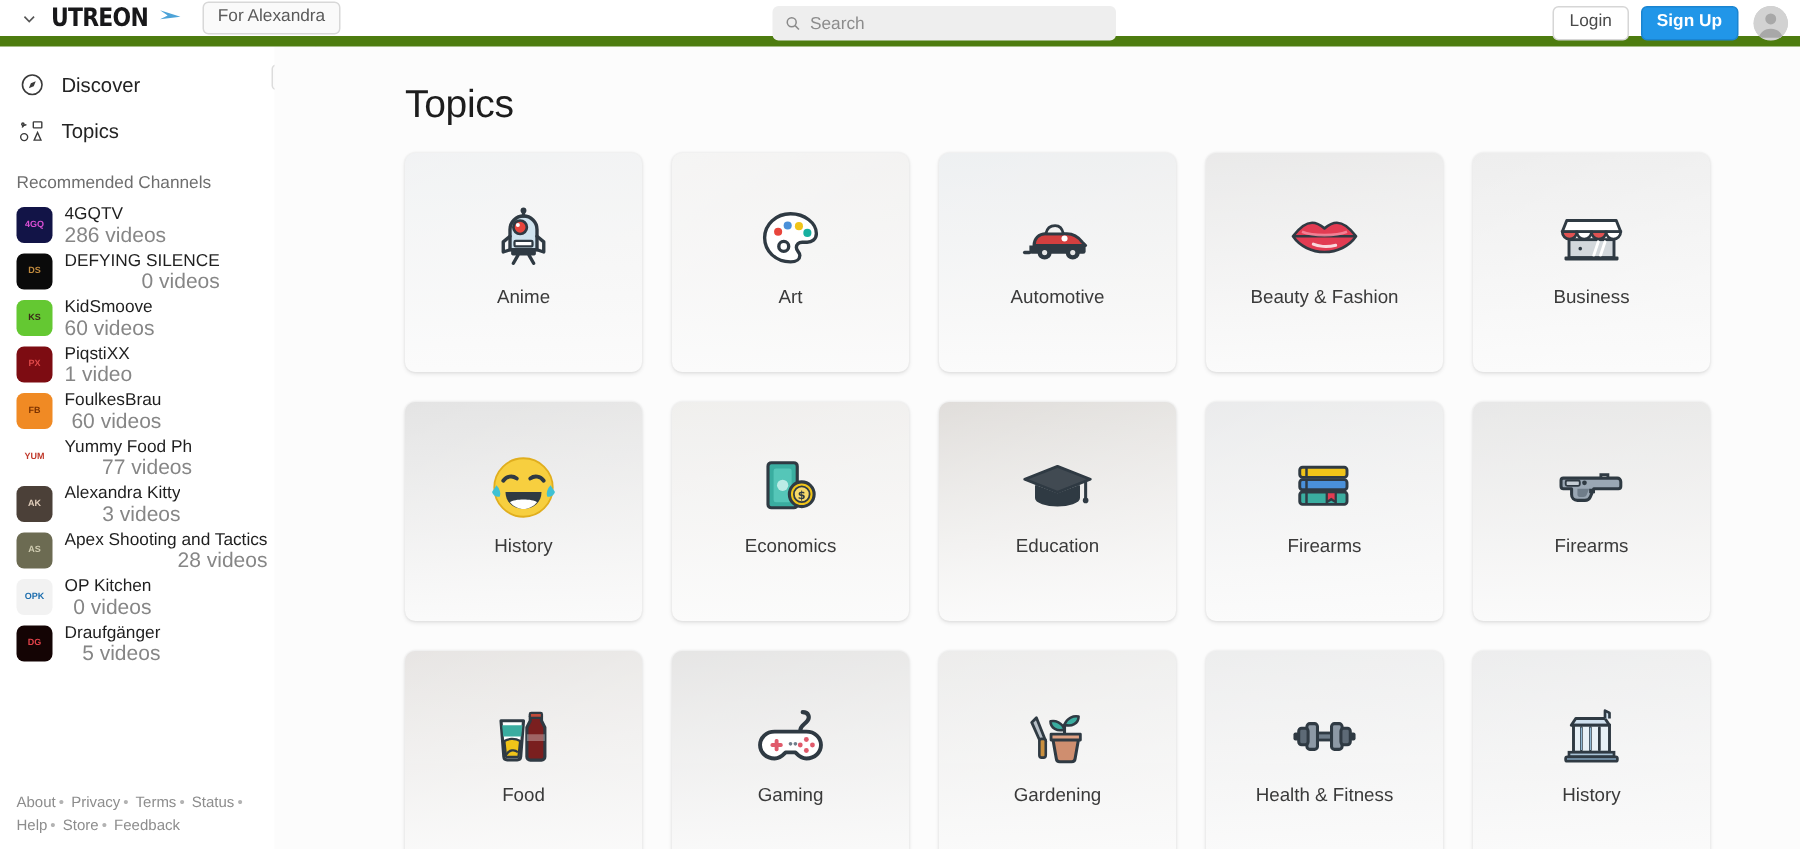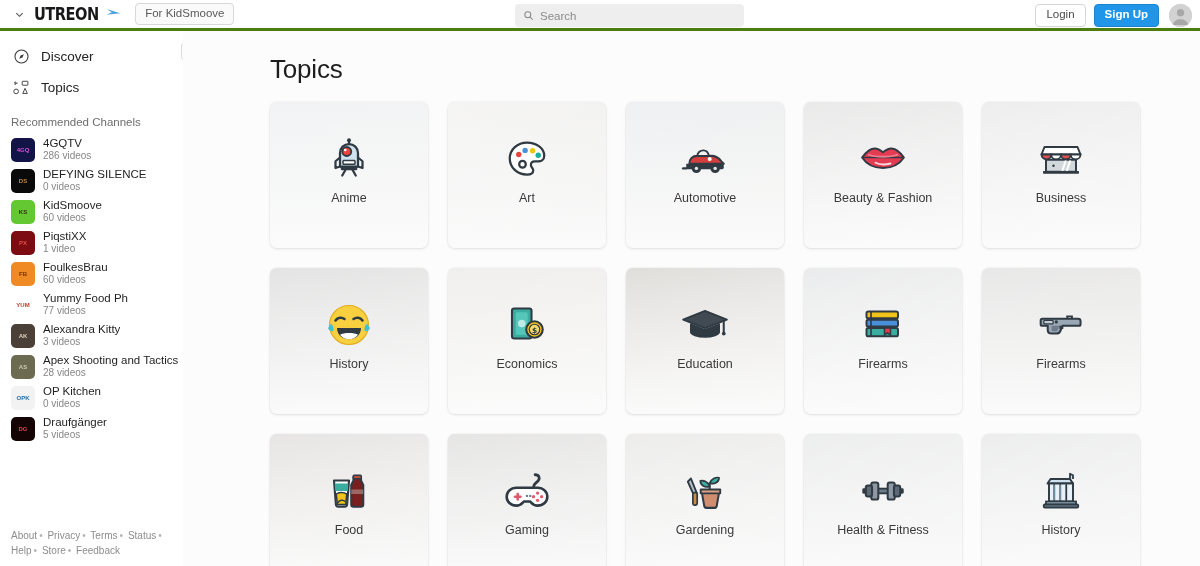--- a/index.html
+++ b/index.html
@@ -9,21 +9,21 @@
     background: #ffffff;
     overflow: hidden;
     color: #2b2b2b;
   }
 
   
   .topbar {
     position: absolute; top: 0; left: 0;
     width: 1200px; height: 31px;
     background: #ffffff;
-    border-bottom: 3px solid #4d7c0f;
+    border-bottom: 7px solid #4d7c0f;
     display: flex; align-items: center;
     z-index: 30;
   }
   .tb-chevron {
     width: 26px; margin-left: 6px;
     display: flex; align-items: center; justify-content: center;
     color: #555; cursor: pointer;
   }
   .logo-wrap { display: flex; align-items: center; margin-left: 2px; }
   .logo-text {
@@ -118,21 +118,21 @@
     display: flex; align-items: center; justify-content: center;
     font-size: 6px; font-weight: 700; color: #fff; text-align: center;
     line-height: 1;
   }
   .chan-txt { margin-left: 8px; overflow: hidden; }
   .chan-name {
     font-size: 11.5px; color: #1f1f1f; line-height: 13px;
     white-space: nowrap; overflow: hidden; text-overflow: ellipsis;
     max-width: 140px;
   }
-  .chan-count { font-size: 10px; color: #868686; line-height: 12px; }
+  .chan-count { font-size: 14px; color: #868686; line-height: 12px; text-align: right; }
   .side-footer {
     position: absolute; bottom: 8px; left: 11px;
     font-size: 10px; color: #8d8d8d; line-height: 15px;
     width: 165px;
   }
   .side-footer a { color: #8d8d8d; text-decoration: none; cursor: pointer; }
   .sep { color: #b3b3b3; margin: 0 2px; }
 
   
   .main {
@@ -203,21 +203,21 @@
 
   <div class="logo-wrap">
     <span class="logo-text">UTREON</span>
     <span class="logo-arrow">
       <svg width="17" height="14" viewBox="0 0 20 16">
           <path d="M2 2 L18 7 L2 9 L8 6 Z" fill="#4da3d8"></path>
         </svg>
     </span>
   </div>
 
-  <div class="for-creators">For KidSmoove</div>
+  <div class="for-creators">For Alexandra</div>
 
   <div class="search-wrap">
     <span class="search-icon">
       <svg width="11" height="11" viewBox="0 0 24 24" fill="none" stroke="currentColor" stroke-width="2.2">
           <circle cx="10.5" cy="10.5" r="6.5"></circle>
           <path d="M15.5 15.5L21 21"></path>
         </svg>
     </span>
     <input class="search-input" type="text" placeholder="Search" style="">
   </div>

